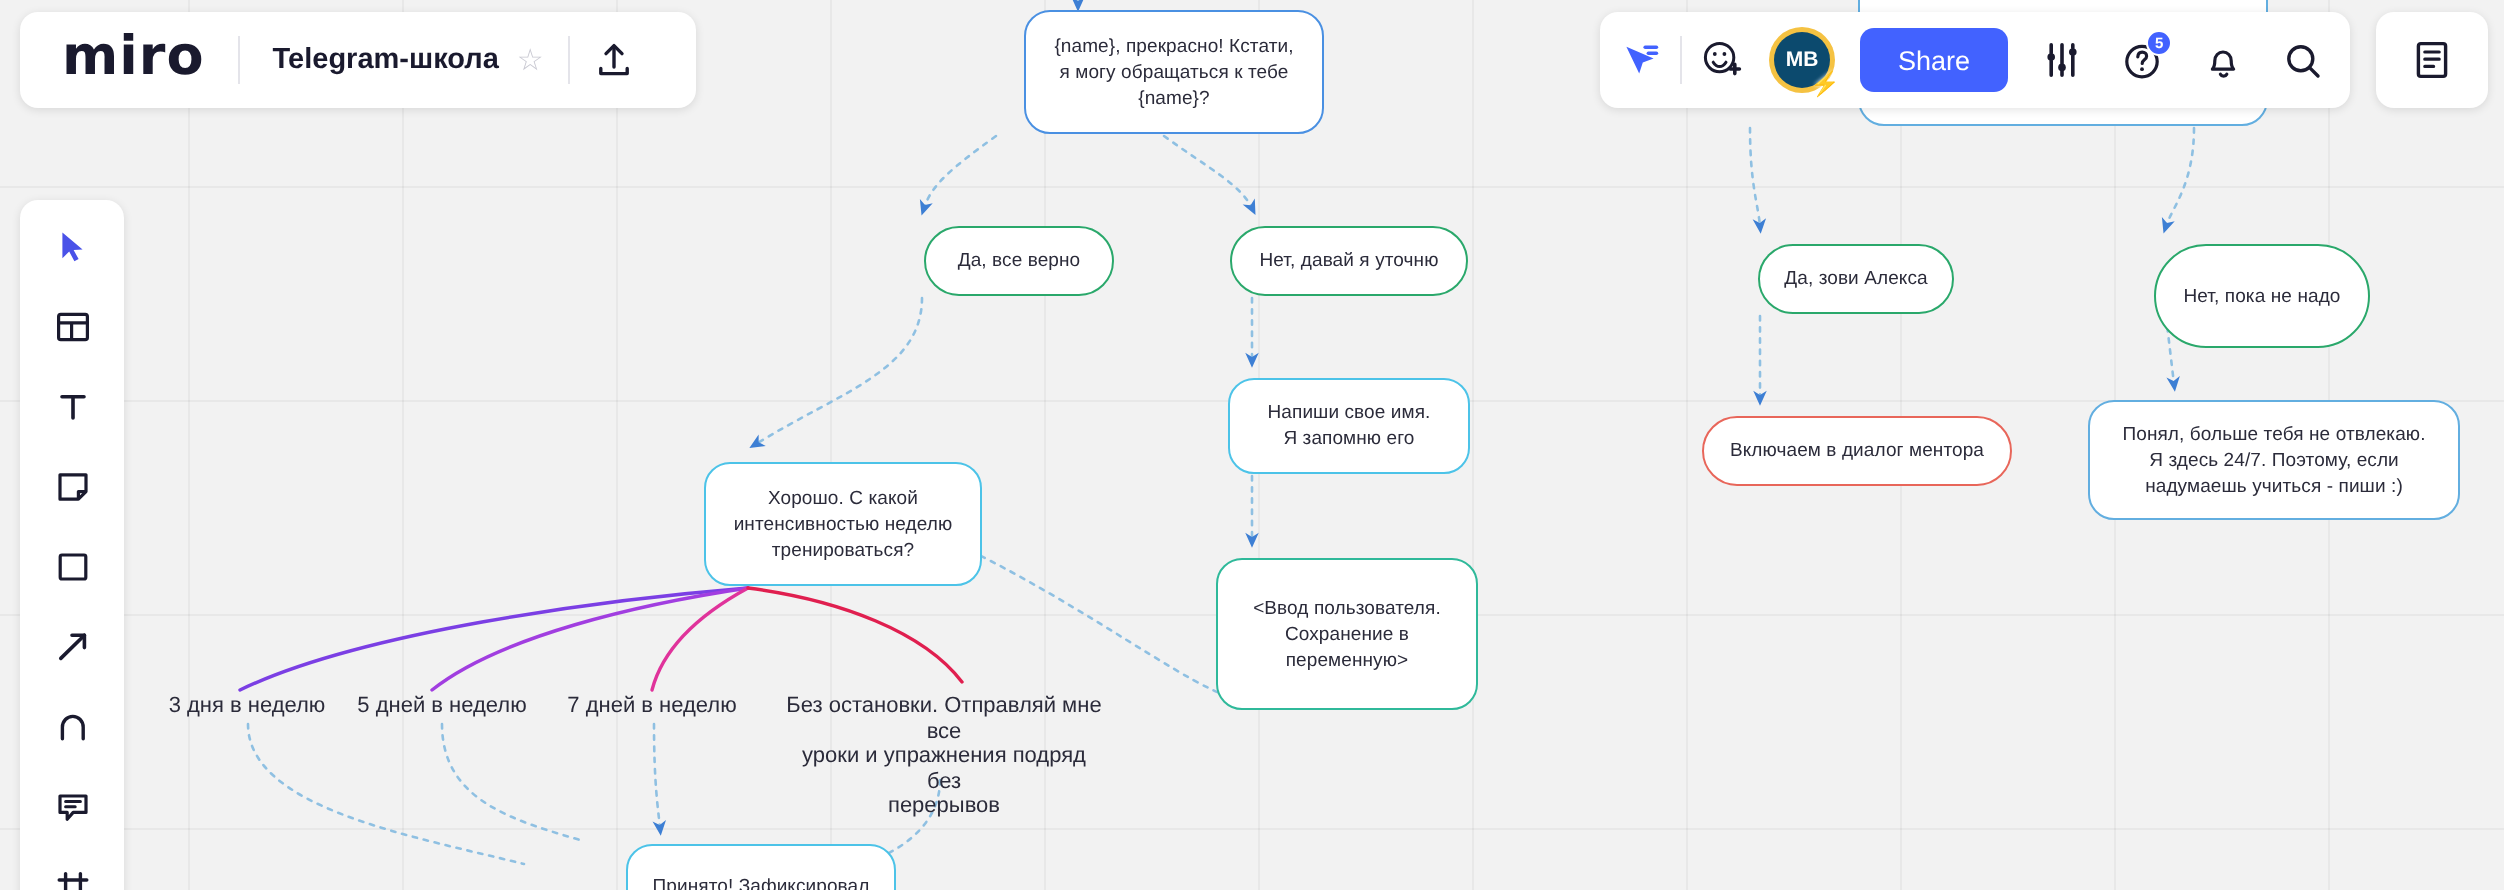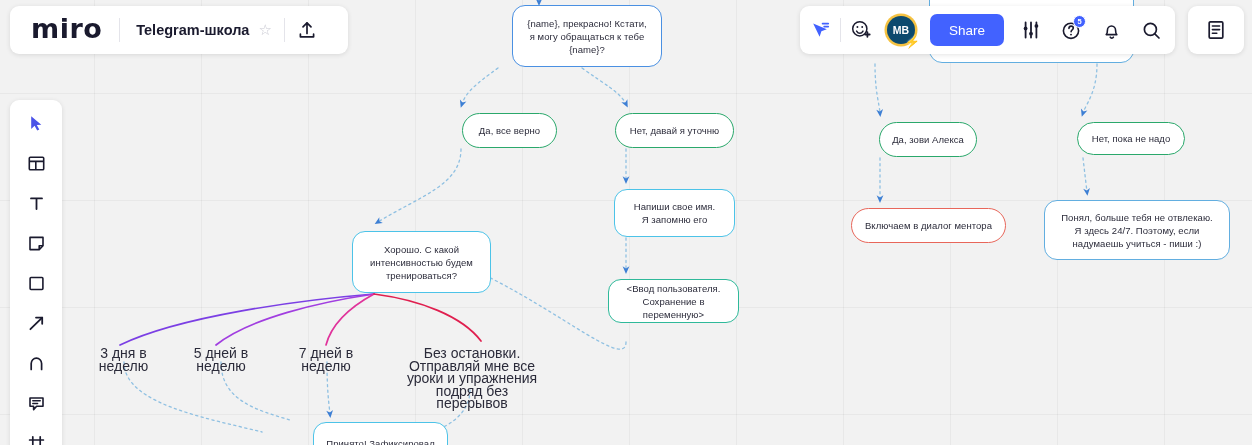--- a/index.html
+++ b/index.html
@@ -43,21 +43,21 @@
   .b-blue  { border-color: #4a90e2; border-width: 1.6px; }
   .b-cyan  { border-color: #4cc3e8; border-width: 1.6px; }
   .b-green { border-color: #2aa86b; border-width: 1.6px; }
   .b-teal  { border-color: #2fb99a; border-width: 1.6px; }
   .b-red   { border-color: #e8665a; border-width: 1.6px; }
   .b-lblue { border-color: #62aee0; border-width: 1.6px; }
 
   .freelabel {
     position: absolute;
     text-align: center;
-    font-size: 14px;
+    font-size: 11px;
     line-height: 12.5px;
     color: #2b2b3a;
     white-space: pre-line;
   }
 
   
   #header-bar {
     position: absolute; left: 10px; top: 6px;
     height: 48px; width: 338px;
     background: #fff; border-radius: 9px;
@@ -206,30 +206,30 @@
     </svg>
 
     <div id="nodes-layer">
         <div class="node rounded b-blue" style="left: 464px; top: 5px; width: 150px; height: 62px;">{name}, прекрасно! Кстати,
 я могу обращаться к тебе
 {name}?</div>
         <div class="node pill b-green" style="left: 414px; top: 113px; width: 95px; height: 35px;">Да, все верно</div>
         <div class="node pill b-green" style="left: 567px; top: 113px; width: 119px; height: 35px;">Нет, давай я уточню</div>
         <div class="node rounded b-cyan" style="left: 566px; top: 189px; width: 121px; height: 48px;">Напиши свое имя.
 Я запомню его</div>
-        <div class="node rounded b-teal" style="left: 560px; top: 279px; width: 131px; height: 44px;">&lt;Ввод пользователя.
+        <div class="node rounded b-teal" style="left: 560px; top: 279px; width: 131px; height: 76px;">&lt;Ввод пользователя.
 Сохранение в
 переменную&gt;</div>
         <div class="node rounded b-cyan" style="left: 304px; top: 231px; width: 139px; height: 62px;">Хорошо. С какой
-интенсивностью будем
+интенсивностью неделю
 тренироваться?</div>
         <div class="node rounded b-cyan" style="left: 265px; top: 422px; width: 135px; height: 42px;">Принято! Зафиксировал</div>
         <div class="node pill b-green" style="left: 831px; top: 122px; width: 98px; height: 35px;">Да, зови Алекса</div>
         <div class="node pill b-red" style="left: 803px; top: 208px; width: 155px; height: 35px;">Включаем в диалог ментора</div>
-        <div class="node pill b-green" style="left: 1029px; top: 122px; width: 108px; height: 33px;">Нет, пока не надо</div>
+        <div class="node pill b-green" style="left: 1029px; top: 122px; width: 108px; height: 52px;">Нет, пока не надо</div>
         <div class="node rounded b-lblue" style="left: 996px; top: 200px; width: 186px; height: 60px;">Понял, больше тебя не отвлекаю.
 Я здесь 24/7. Поэтому, если
 надумаешь учиться - пиши :)</div>
         <div class="node rounded b-lblue" style="left: 881px; top: -40px; width: 205px; height: 103px;"></div>
       </div>
     <div id="labels-layer">
         <div class="freelabel" style="left: 76px; top: 347px; width: 95px;">3 дня в неделю</div>
         <div class="freelabel" style="left: 172px; top: 347px; width: 98px;">5 дней в неделю</div>
         <div class="freelabel" style="left: 277px; top: 347px; width: 98px;">7 дней в неделю</div>
         <div class="freelabel" style="left: 392px; top: 347px; width: 160px;">Без остановки. Отправляй мне все

